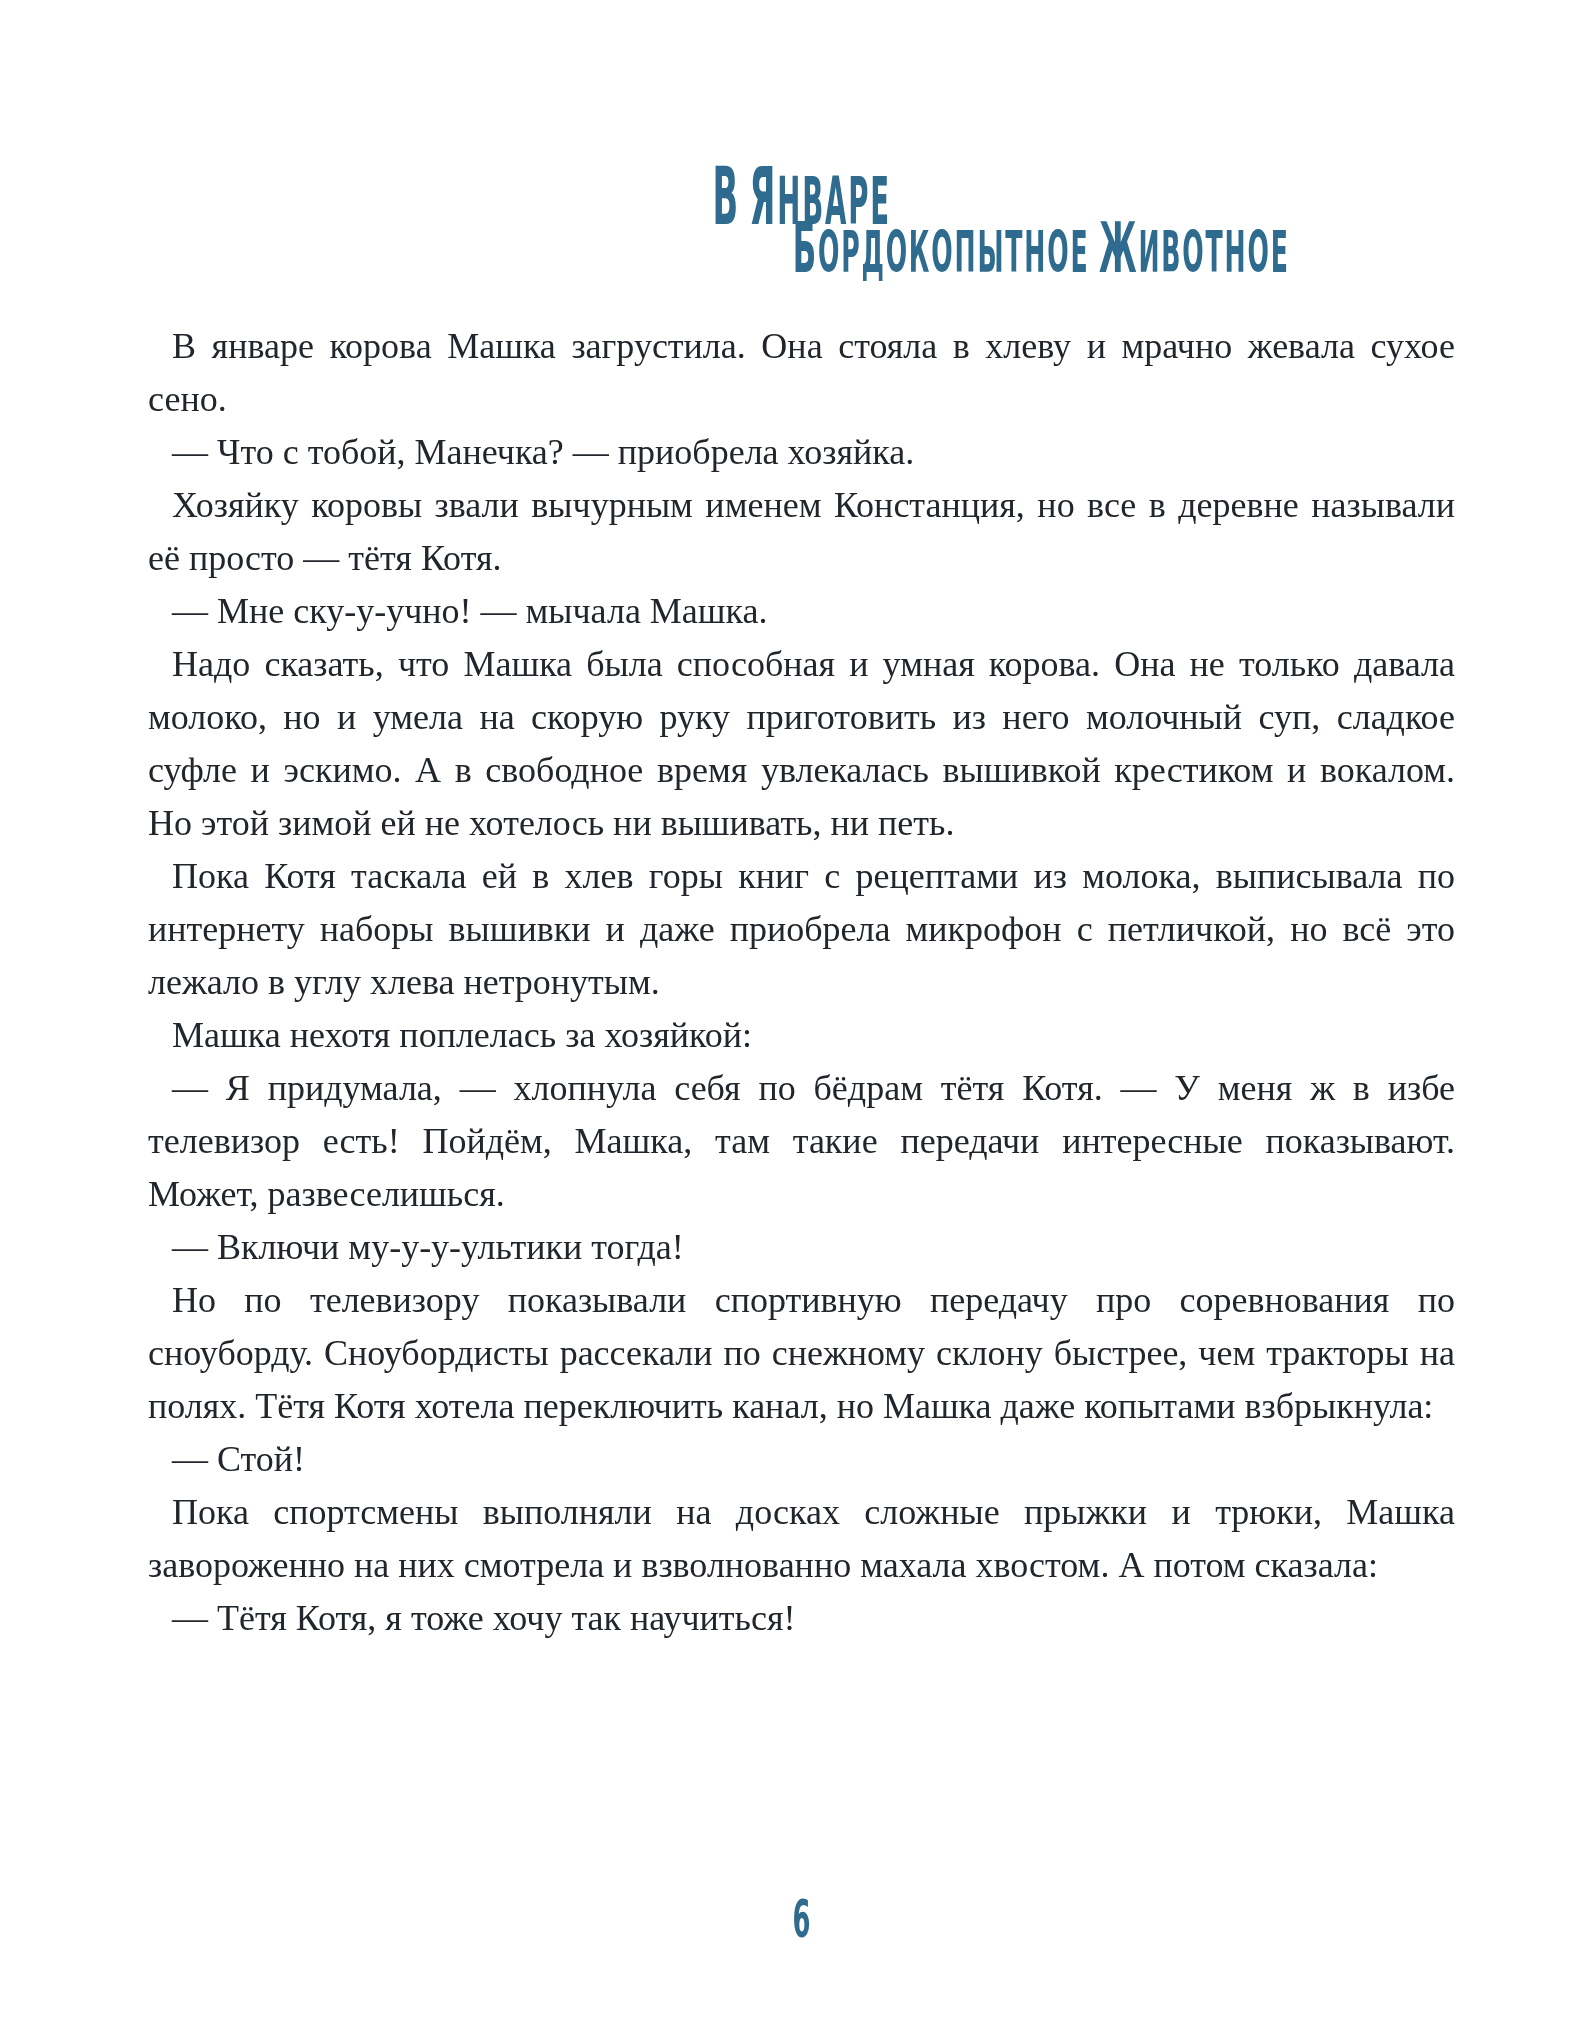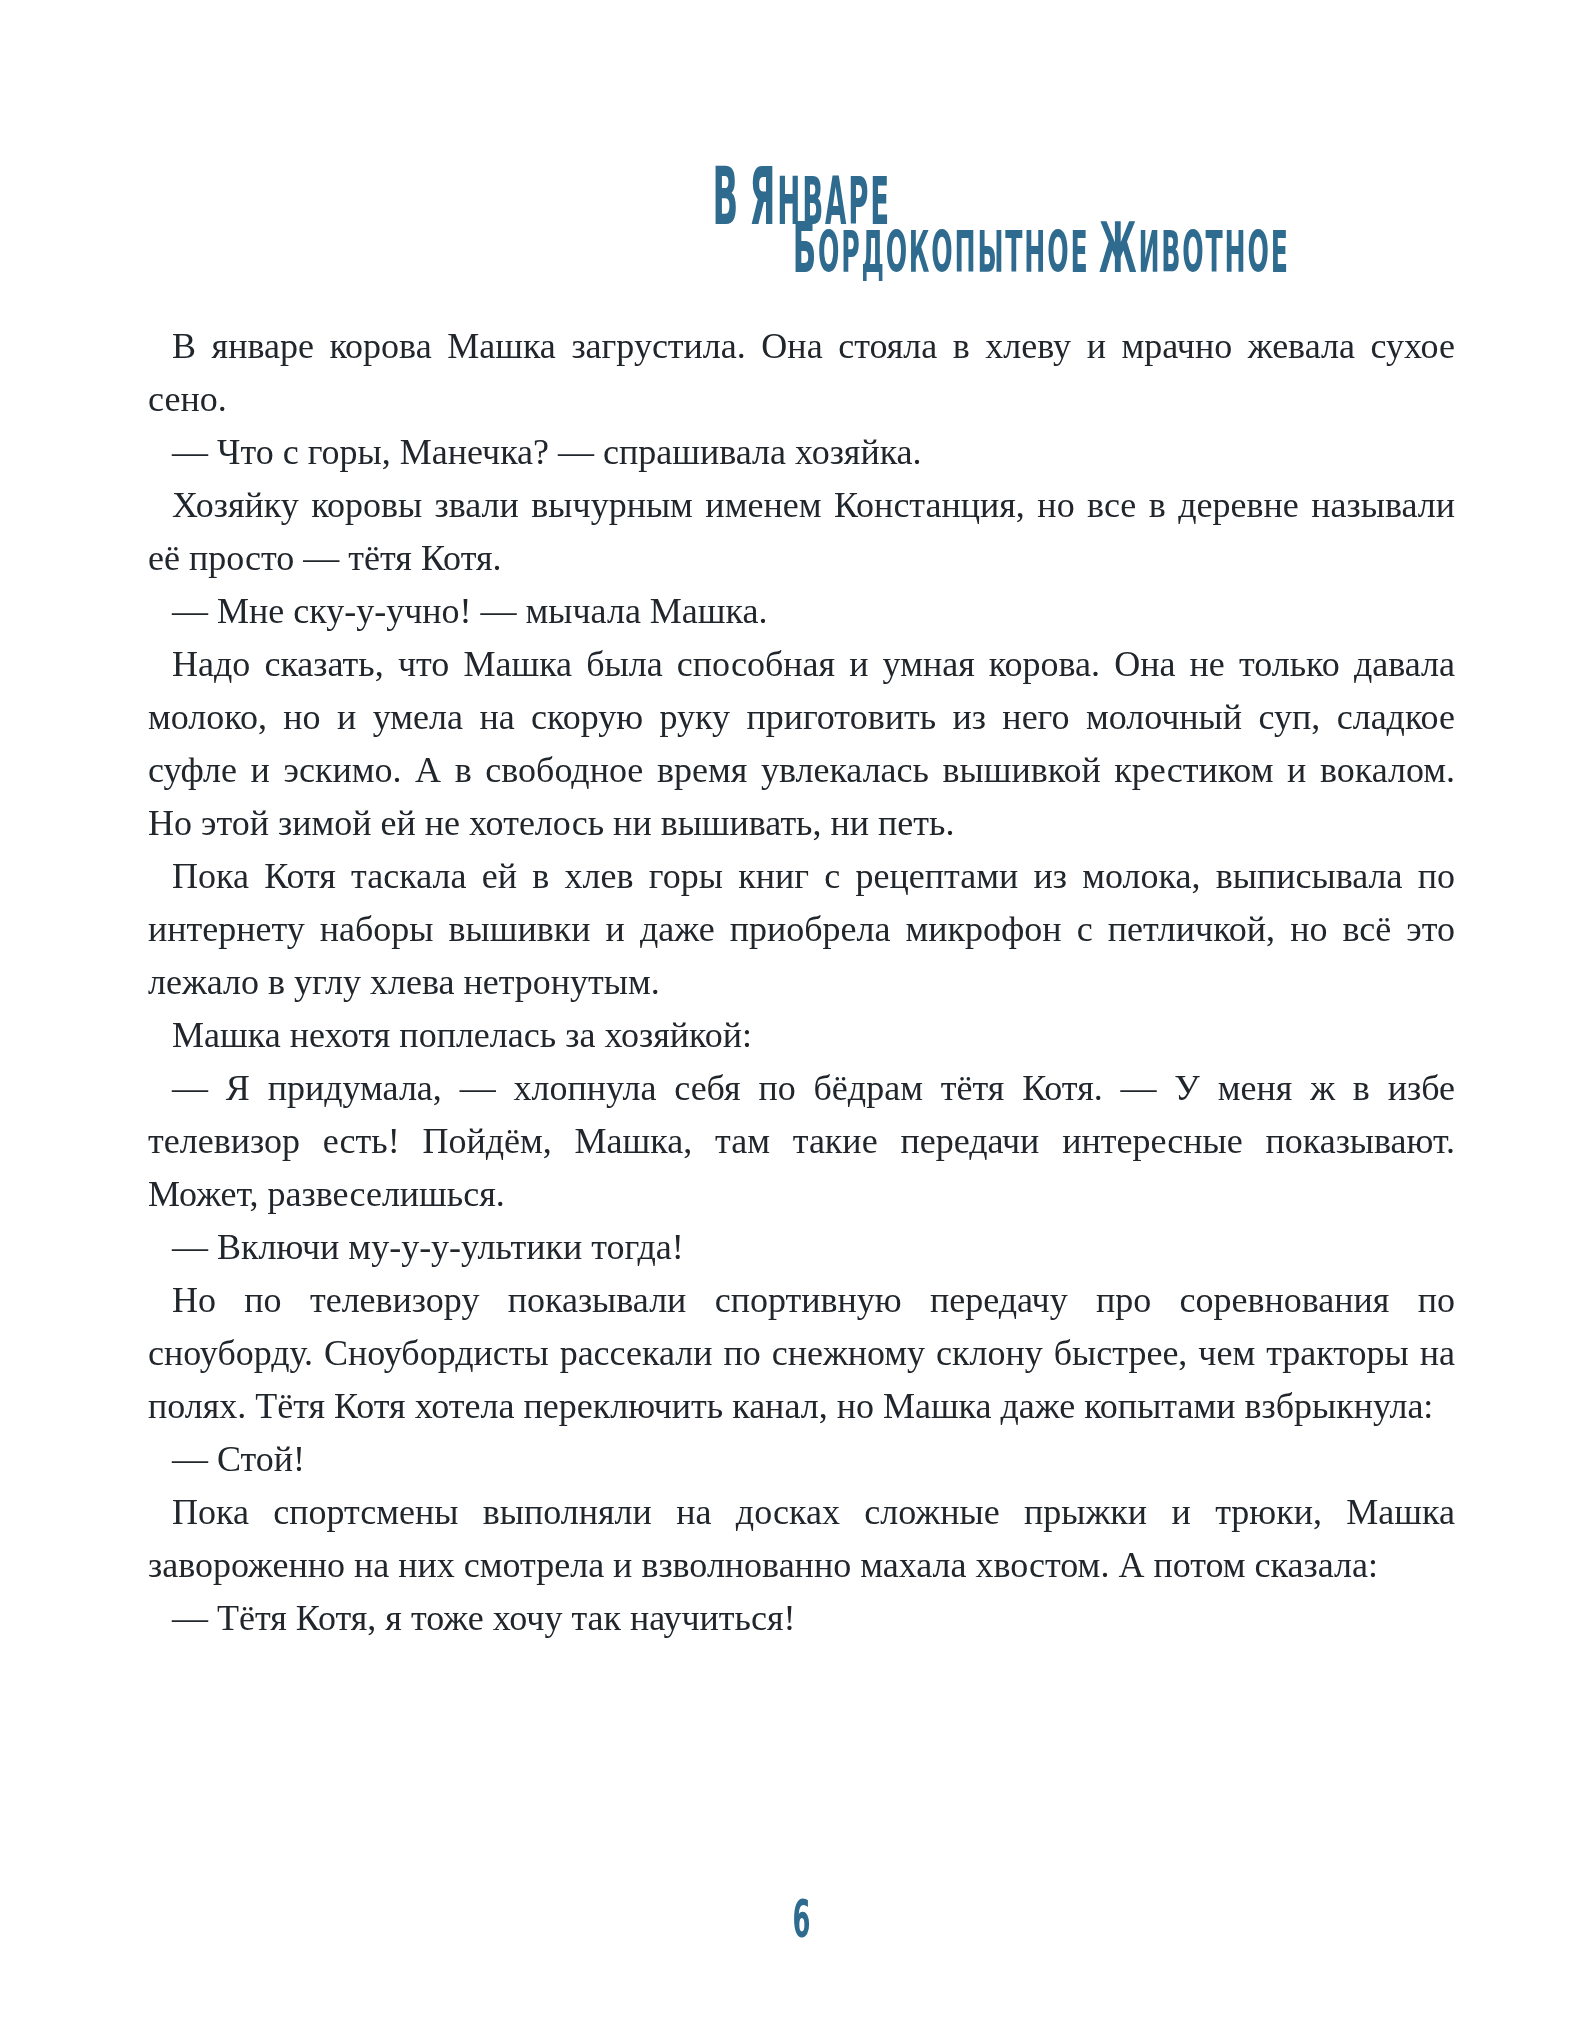--- a/index.html
+++ b/index.html
@@ -83,21 +83,21 @@
   <div class="chapter-line title-1">
     <span class="stretch"><span class="capword">В</span><span class="capword">январе</span></span>
   </div>
 
   <div class="chapter-line title-2">
     <span class="stretch"><span class="capword">Бордокопытное</span><span class="capword">животное</span></span>
   </div>
 
   <div class="body-text">
     <p>В январе корова Машка загрустила. Она стояла в хлеву и мрачно жевала сухое сено.</p>
-    <p>— Что с горы, Манечка? — спрашивала хозяйка.</p>
+    <p>— Что с тобой, Манечка? — приобрела хозяйка.</p>
     <p>Хозяйку коровы звали вычурным именем Констанция, но все в деревне называли её просто — тётя Котя.</p>
     <p>— Мне ску-у-учно! — мычала Машка.</p>
     <p>Надо сказать, что Машка была способная и умная корова. Она не только давала молоко, но и умела на скорую руку приготовить из него молочный суп, сладкое суфле и эскимо. А в свободное время увлекалась вышивкой крестиком и вокалом. Но этой зимой ей не хотелось ни вышивать, ни петь.</p>
     <p>Пока Котя таскала ей в хлев горы книг с рецептами из молока, выписывала по интернету наборы вышивки и даже приобрела микрофон с петличкой, но всё это лежало в углу хлева нетронутым.</p>
     <p>Машка нехотя поплелась за хозяйкой:</p>
     <p>— Я придумала, — хлопнула себя по бёдрам тётя Котя. — У меня ж в избе телевизор есть! Пойдём, Машка, там такие передачи интересные показывают. Может, развеселишься.</p>
     <p>— Включи му-у-у-ультики тогда!</p>
     <p>Но по телевизору показывали спортивную передачу про соревнования по сноуборду. Сноубордисты рассекали по снежному склону быстрее, чем тракторы на полях. Тётя Котя хотела переключить канал, но Машка даже копытами взбрыкнула:</p>
     <p>— Стой!</p>
     <p>Пока спортсмены выполняли на досках сложные прыжки и трюки, Машка завороженно на них смотрела и взволнованно махала хвостом. А потом сказала:</p>

